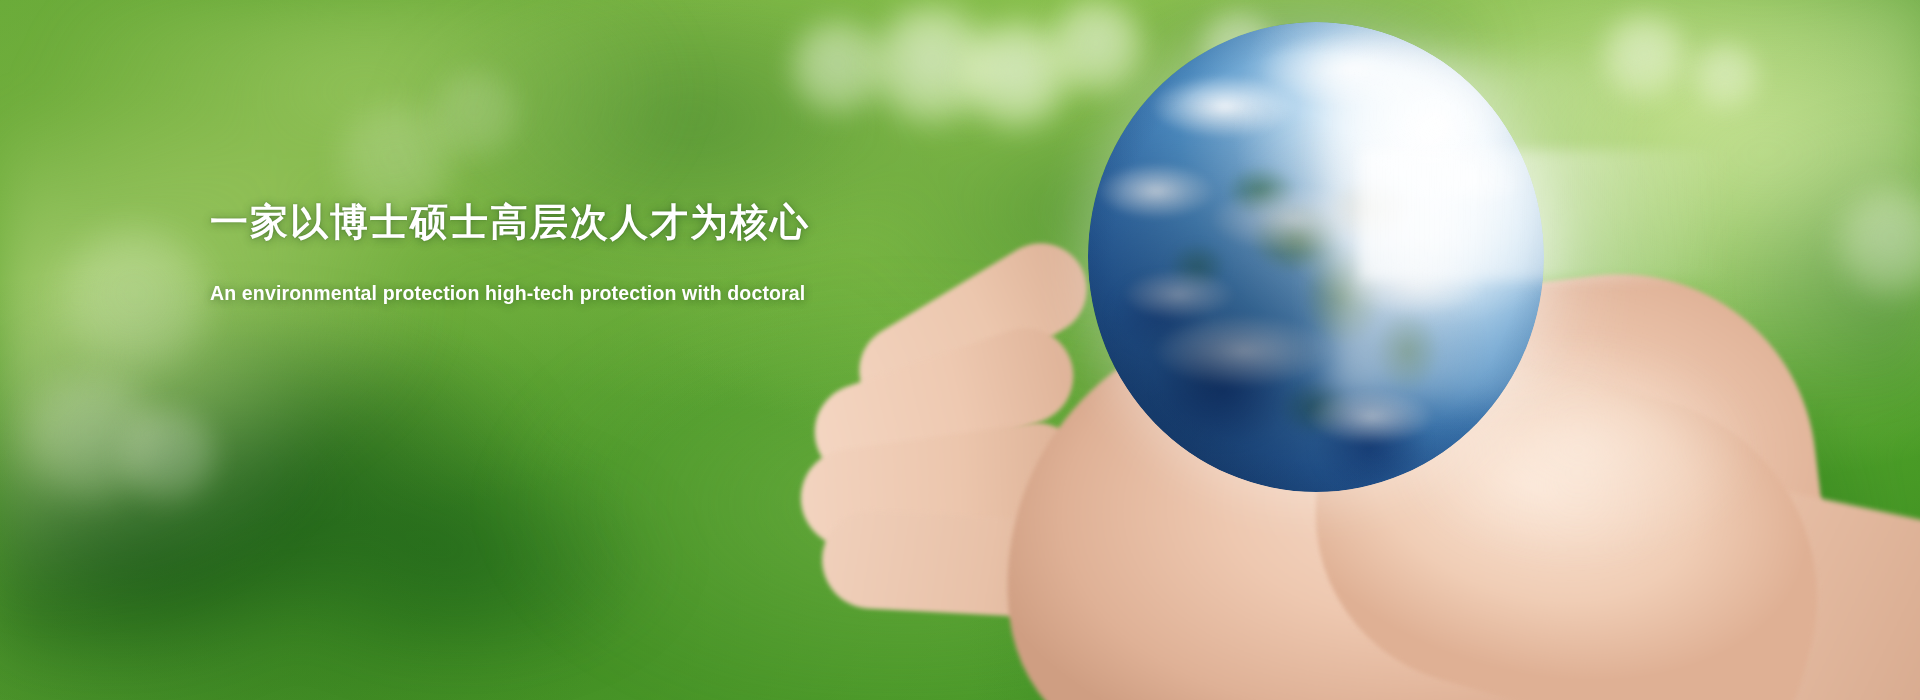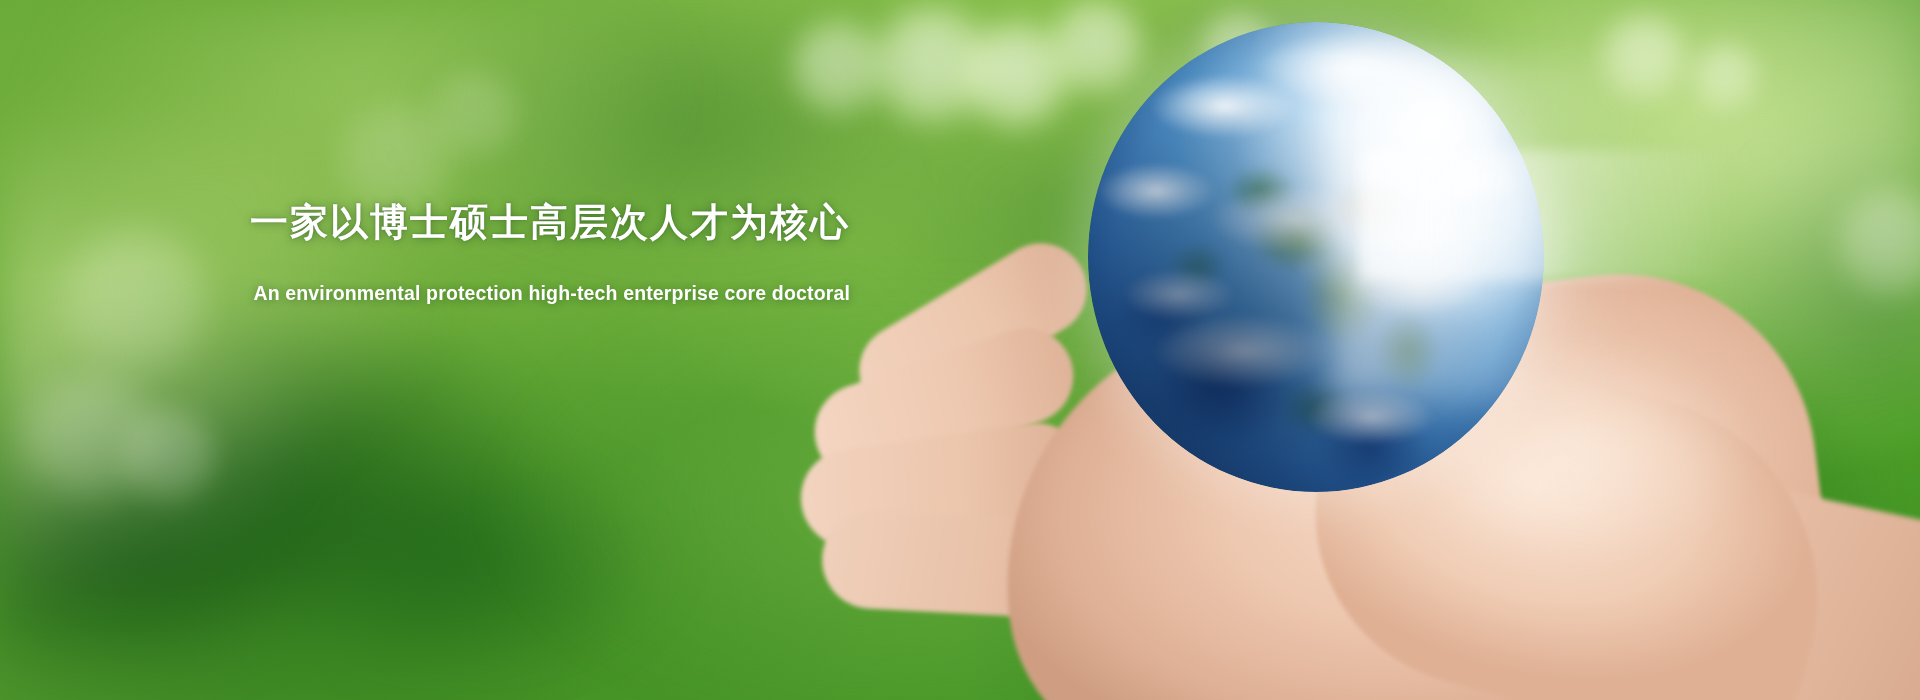--- a/index.html
+++ b/index.html
@@ -1,20 +1,19 @@
 <!DOCTYPE html>
 <html><head>
 <meta charset="utf-8">
 <style>
   html,body{margin:0;padding:0;background:#fff;}
   #banner{
     position:relative;width:1920px;height:700px;overflow:hidden;
     font-family:"Liberation Sans","DejaVu Sans",sans-serif;
     background:#ef4444;
-    text-align:right;
   }
 
   
   .bg-layer{position:absolute;inset:0;}
 
   #bg-base{
     background:
       radial-gradient(ellipse 900px 520px at 14% 26%, #7cb342 0%, rgba(124,179,66,0) 66%),
       radial-gradient(ellipse 780px 480px at 40% 12%, #86bd4a 0%, rgba(134,189,74,0) 68%),
       radial-gradient(ellipse 1000px 640px at 62% 8%, #9ccc5a 0%, rgba(156,204,90,0) 70%),
@@ -224,17 +223,17 @@
     </div>
   </div>
   <div id="globe-flare"></div>
   <div id="flare-rays"></div>
 
   <div id="photo-soften"></div>
 
   <div id="text-block">
     <div class="headline">一家以博士硕士高层次人才为核心</div>
     <div id="sub-wrap">
-      <div class="subline">An environmental protection high-tech enterprise core doctoral</div>
+      <div class="subline">An environmental protection high-tech protection with doctoral</div>
     </div>
   </div>
 
 </div>
 
 </body></html>

